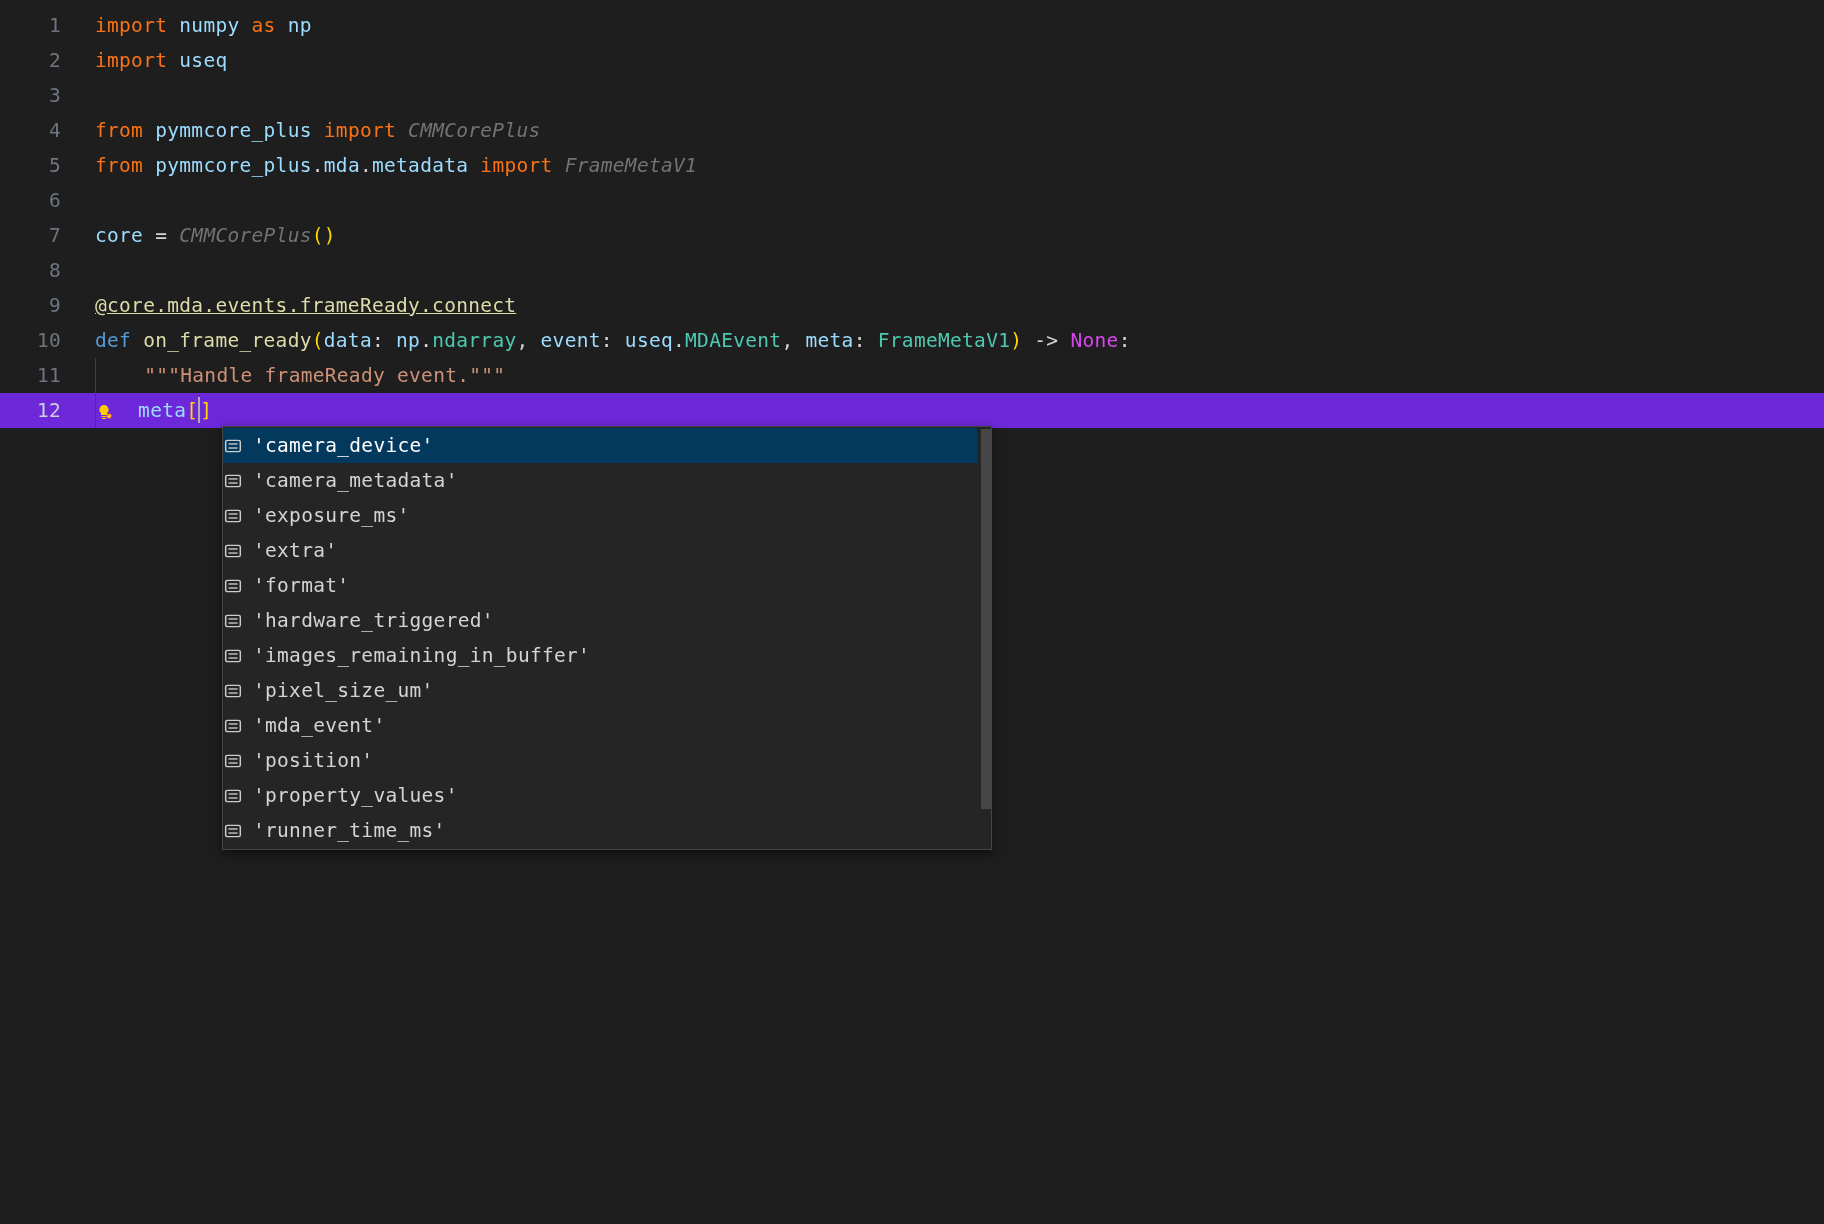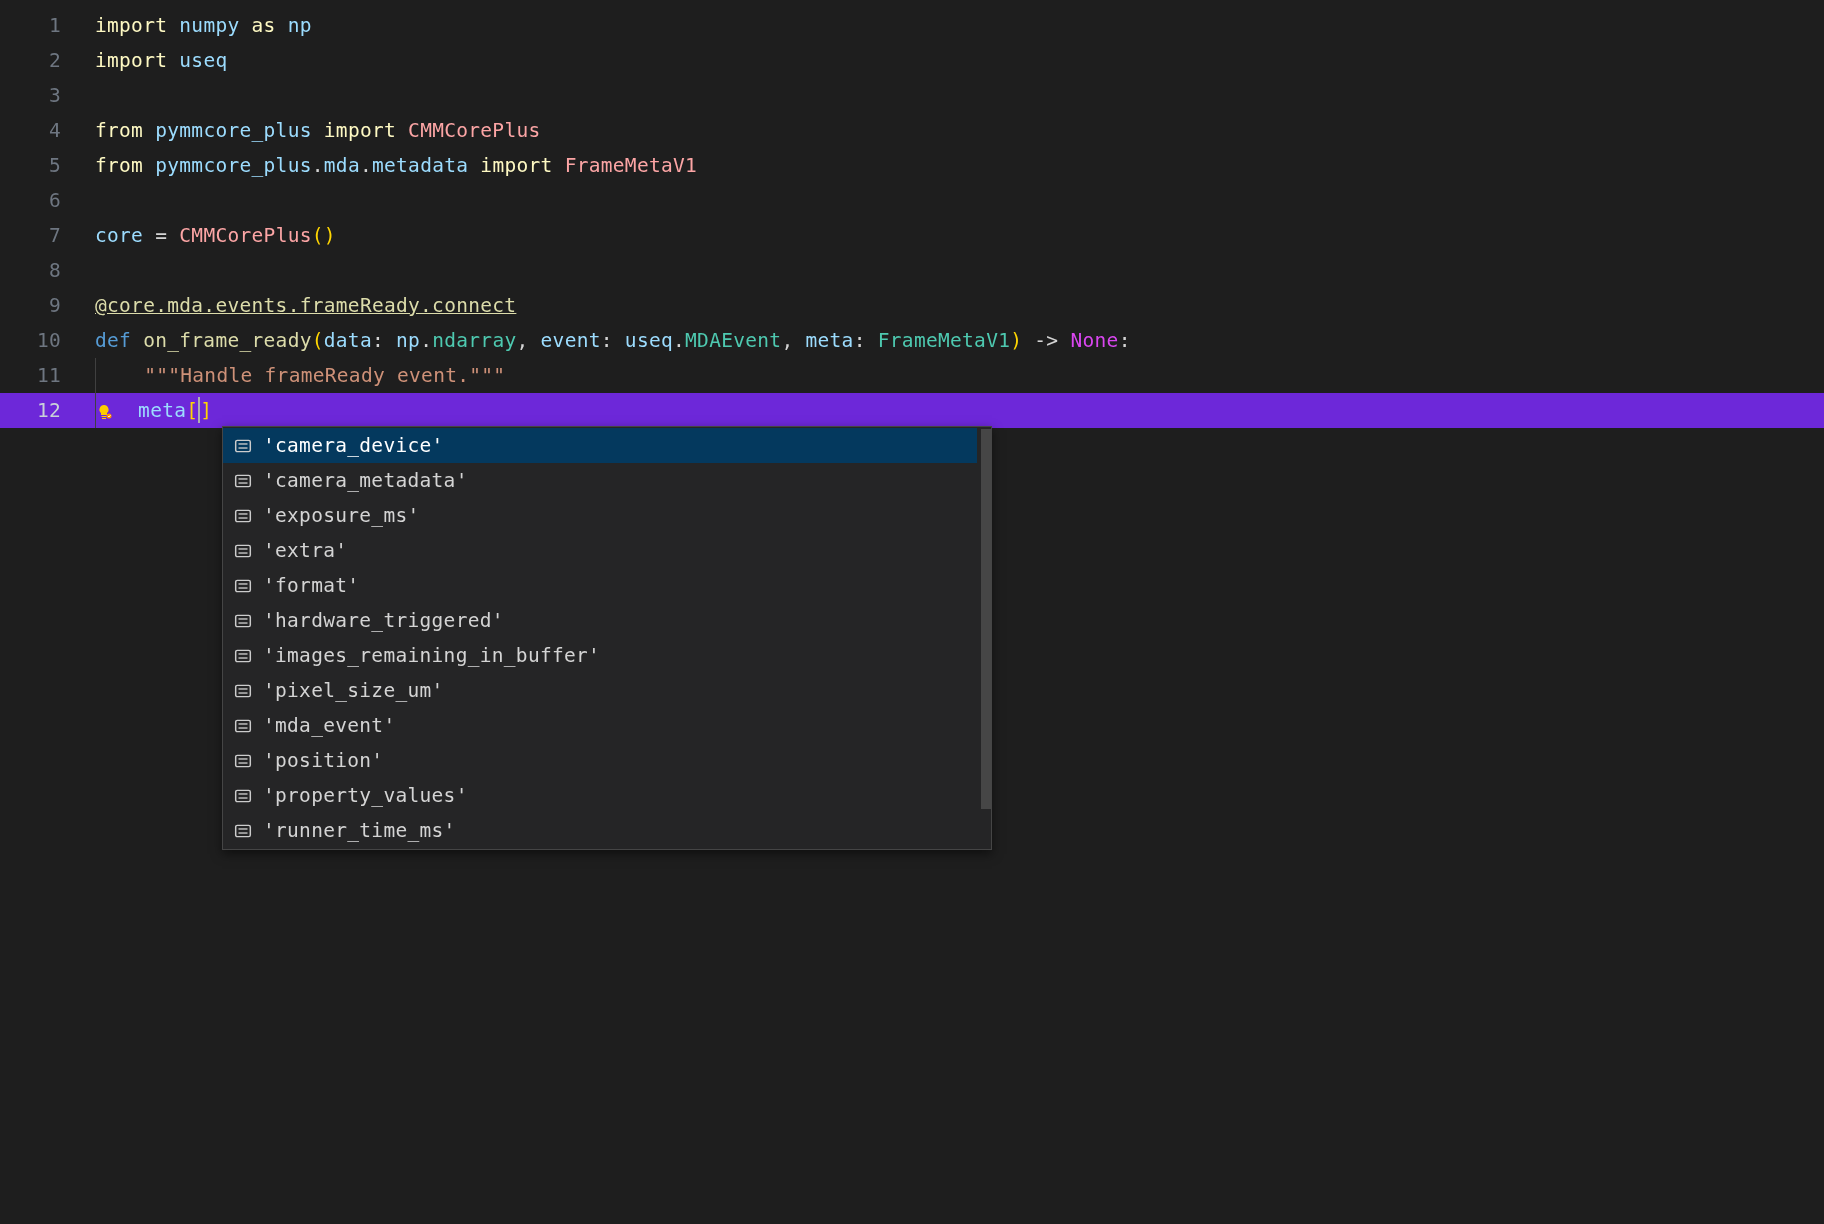--- a/index.html
+++ b/index.html
@@ -33,24 +33,24 @@
     color: #6e7681;
     user-select: none;
     flex-shrink: 0;
   }
   .current-line .gutter { color: #c9d1d9; }
   .current-line { background: #6d28d9; }
   .code {
     white-space: pre;
     flex: 1;
   }
-  .kw { color: #fef9c3; }
+  .kw { color: #f97316; }
   .kw2 { color: #569cd6; }
   .fn { color: #dcdcaa; }
-  .cls { color: #fca5a5; }
+  .cls { color: #737373; font-style: italic; }
   .var { color: #9cdcfe; }
   .str { color: #ce9178; }
   .punc { color: #d4d4d4; }
   .op { color: #d4d4d4; }
   .bracket-y { color: #ffd602; }
   .decorator { color: #dcdcaa; text-decoration: underline; }
   .none { color: #d946ef; }
   .param { color: #9cdcfe; }
   .type { color: #4ec9b0; }
 
@@ -92,21 +92,20 @@
     display: flex;
   }
   .suggest-list {
     flex: 1;
     padding: 1px 0;
   }
   .suggest-item {
     display: flex;
     align-items: center;
     height: 35px;
-    padding-left: 10px;
     gap: 10px;
     color: #d4d4d4;
   }
   .suggest-item.selected {
     background: #04395e;
     color: #ffffff;
   }
   .suggest-icon {
     width: 20px;
     height: 20px;

